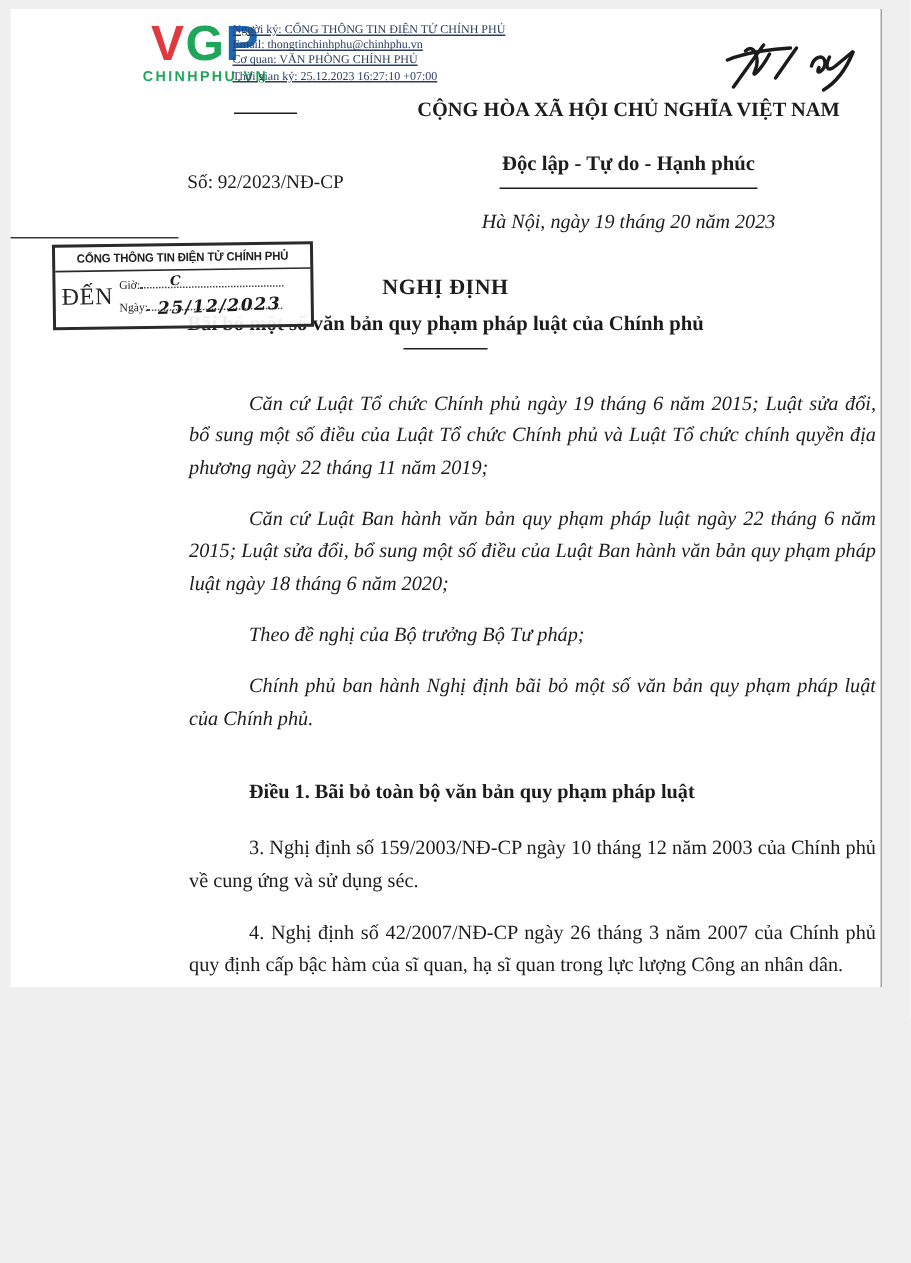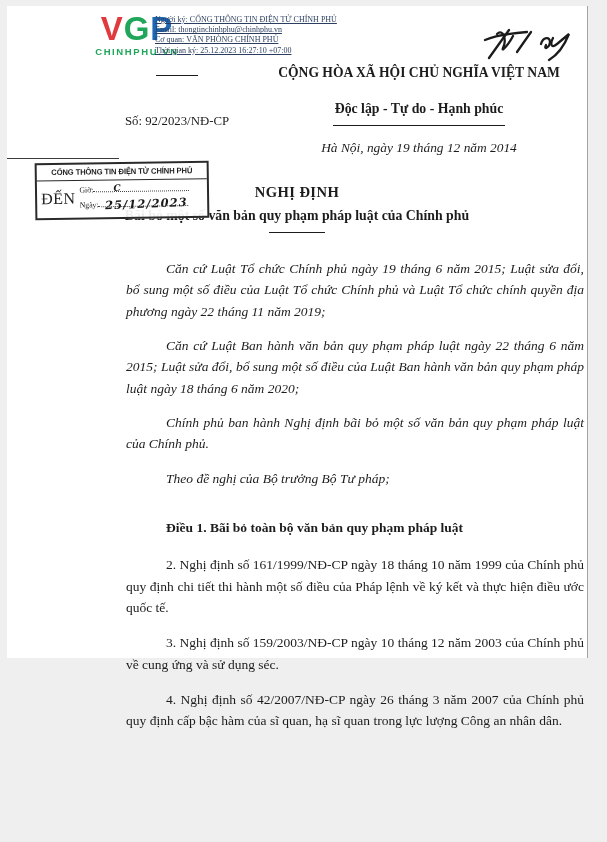--- a/index.html
+++ b/index.html
@@ -118,21 +118,21 @@
 
   <div class="hdr-left">
     <div class="rule-small"></div>
     <div class="hdr-doc-number">Số: 92/2023/NĐ-CP</div>
   </div>
 
   <div class="hdr-right">
     <div class="hdr-national">CỘNG HÒA XÃ HỘI CHỦ NGHĨA VIỆT NAM</div>
     <div class="hdr-motto">Độc lập - Tự do - Hạnh phúc</div>
     <div class="rule-motto"></div>
-    <div class="hdr-date">Hà Nội, ngày 19 tháng 12 năm 2014</div>
+    <div class="hdr-date">Hà Nội, ngày 19 tháng 20 năm 2023</div>
   </div>
 
   <div class="artifact-line"></div>
 
   <div class="stamp">
     <div class="stamp-office">CỔNG THÔNG TIN ĐIỆN TỬ CHÍNH PHỦ</div>
     <div class="stamp-body">
       <div class="stamp-den">ĐẾN</div>
       <div class="stamp-lines">
         <div><span>Giờ:</span><span class="dotted" style="width:96px;"></span></div>
@@ -146,24 +146,23 @@
   <div class="title-block">
     <div class="title-main">NGHỊ ĐỊNH</div>
     <div class="title-sub">Bãi bỏ một số văn bản quy phạm pháp luật của Chính phủ</div>
     <div class="rule-title"></div>
   </div>
 
   <div class="body-text">
     <div class="preamble">
       <p>Căn cứ Luật Tổ chức Chính phủ ngày 19 tháng 6 năm 2015; Luật sửa đổi, bổ sung một số điều của Luật Tổ chức Chính phủ và Luật Tổ chức chính quyền địa phương ngày 22 tháng 11 năm 2019;</p>
       <p>Căn cứ Luật Ban hành văn bản quy phạm pháp luật ngày 22 tháng 6 năm 2015; Luật sửa đổi, bổ sung một số điều của Luật Ban hành văn bản quy phạm pháp luật ngày 18 tháng 6 năm 2020;</p>
+      <p>Theo đề nghị của Bộ trưởng Bộ Tư pháp;</p>
       <p>Chính phủ ban hành Nghị định bãi bỏ một số văn bản quy phạm pháp luật của Chính phủ.</p>
-      <p>Theo đề nghị của Bộ trưởng Bộ Tư pháp;</p>
     </div>
     <p class="article-heading">Điều 1. Bãi bỏ toàn bộ văn bản quy phạm pháp luật</p>
     <div class="items">
-      <p>2. Nghị định số 161/1999/NĐ-CP ngày 18 tháng 10 năm 1999 của Chính phủ quy định chi tiết thi hành một số điều của Pháp lệnh về ký kết và thực hiện điều ước quốc tế.</p>
       <p>3. Nghị định số 159/2003/NĐ-CP ngày 10 tháng 12 năm 2003 của Chính phủ về cung ứng và sử dụng séc.</p>
       <p>4. Nghị định số 42/2007/NĐ-CP ngày 26 tháng 3 năm 2007 của Chính phủ quy định cấp bậc hàm của sĩ quan, hạ sĩ quan trong lực lượng Công an nhân dân.</p>
     </div>
   </div>
 
 </div>
 
 </body></html>

